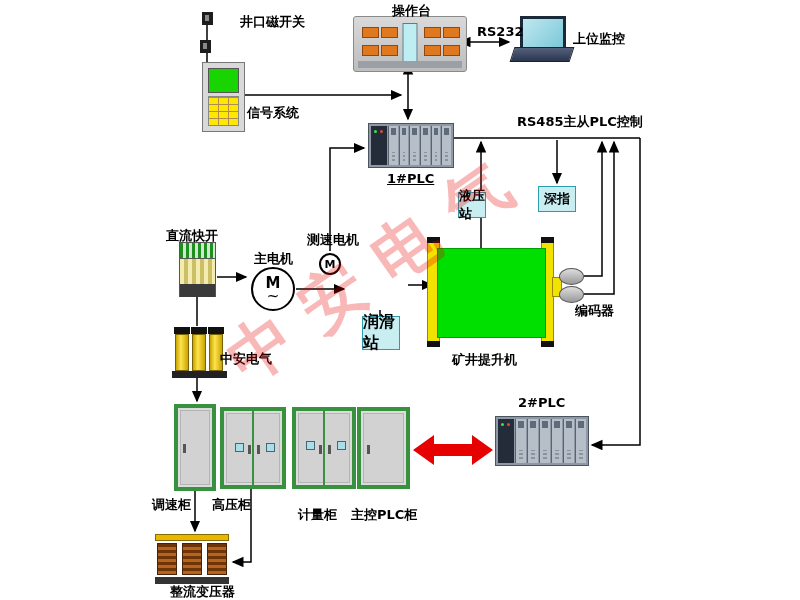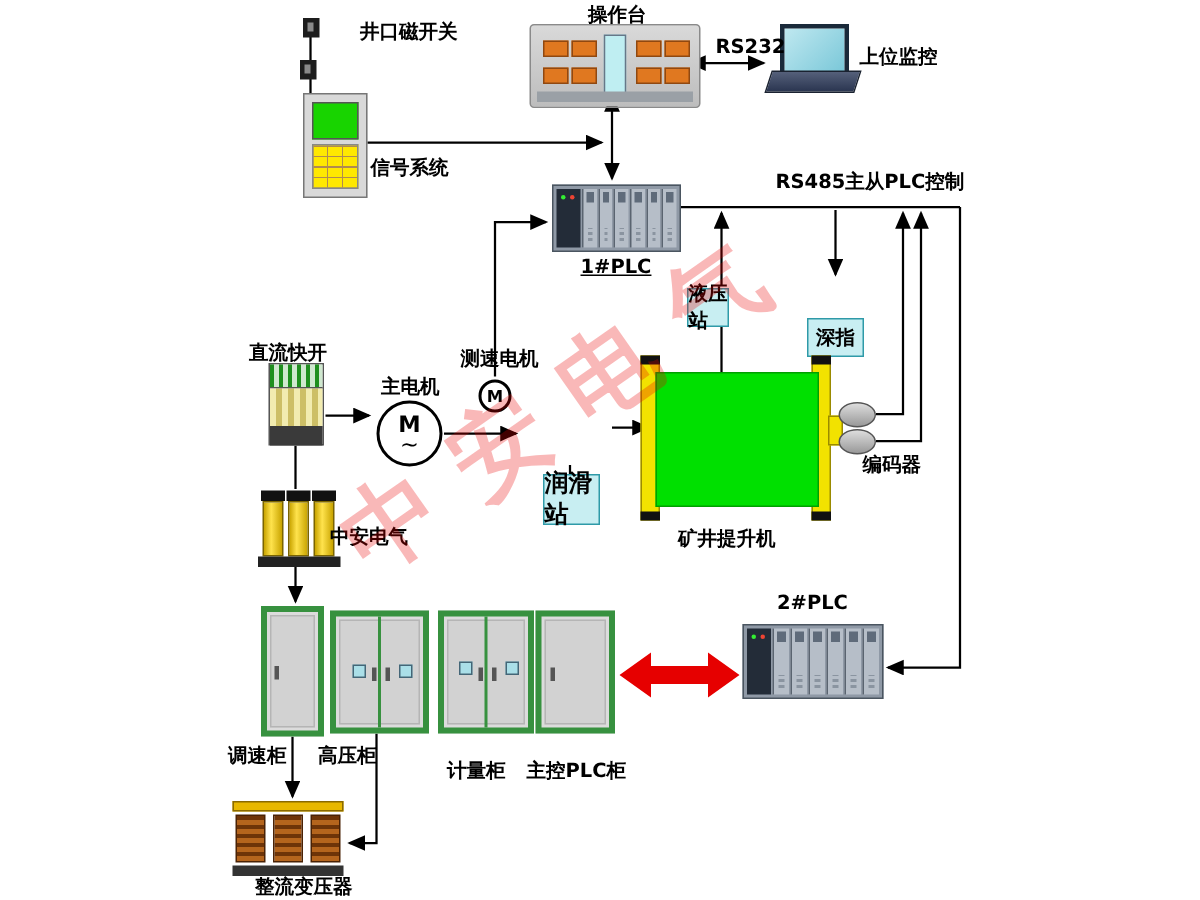--- a/index.html
+++ b/index.html
@@ -193,21 +193,21 @@
     <div class="plc-m"></div>
     <div class="plc-m"></div>
     <div class="plc-m"></div>
     <div class="plc-m"></div>
   </div>
   <div class="lbl" style="left:387px;top:171px;text-decoration:underline;">1#PLC</div>
 
   <div class="lbl" style="left:517px;top:114px;">RS485主从PLC控制</div>
 
   <div class="cbox" style="left:458px;top:192px;width:28px;height:26px;">液压站</div>
-  <div class="cbox" style="left:538px;top:186px;width:38px;height:26px;margin-top:26px;">深指</div>
+  <div class="cbox" style="left:538px;top:186px;width:38px;height:26px;">深指</div>
 
   <div class="lbl" style="left:166px;top:228px;">直流快开</div>
   <div class="dcdev">
     <div class="dc-top"></div>
     <div class="dc-mid"></div>
     <div class="dc-bot"></div>
   </div>
 
   <div class="lbl" style="left:254px;top:251px;">主电机</div>
   <div class="motor">

